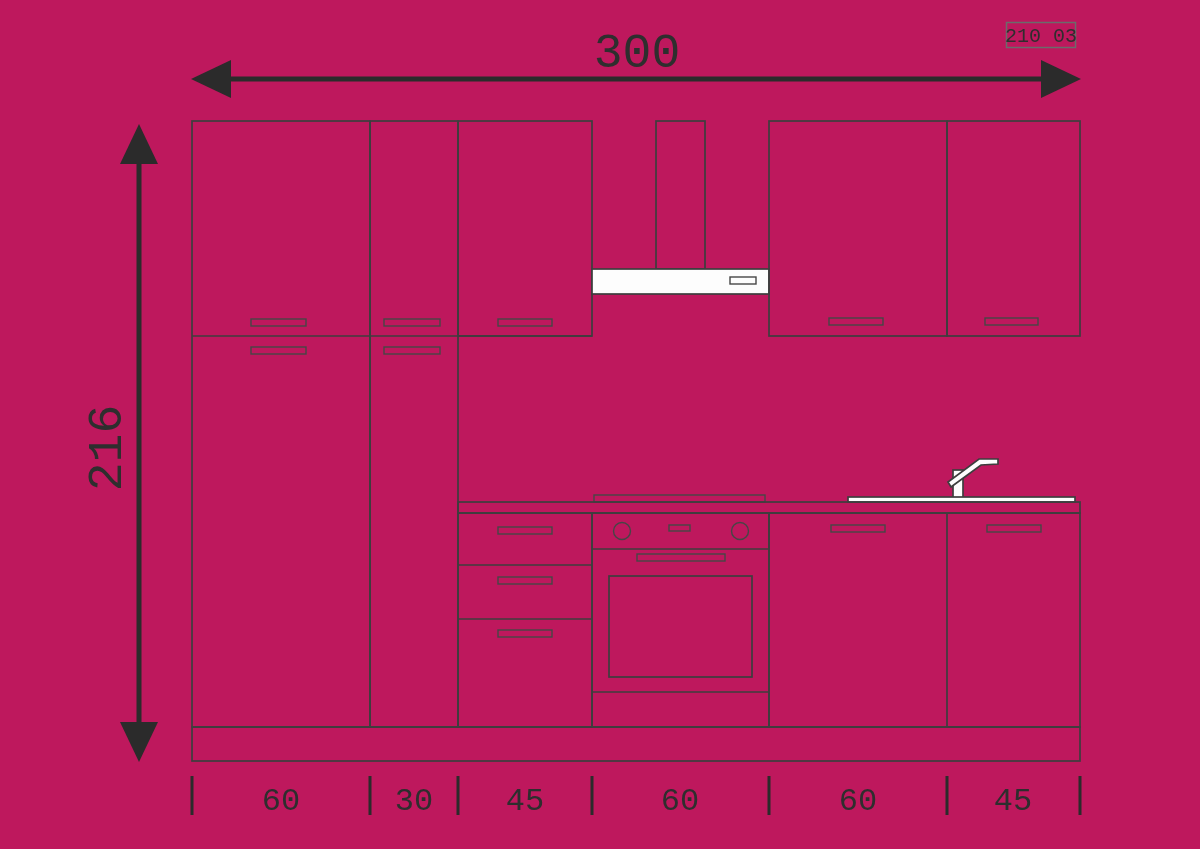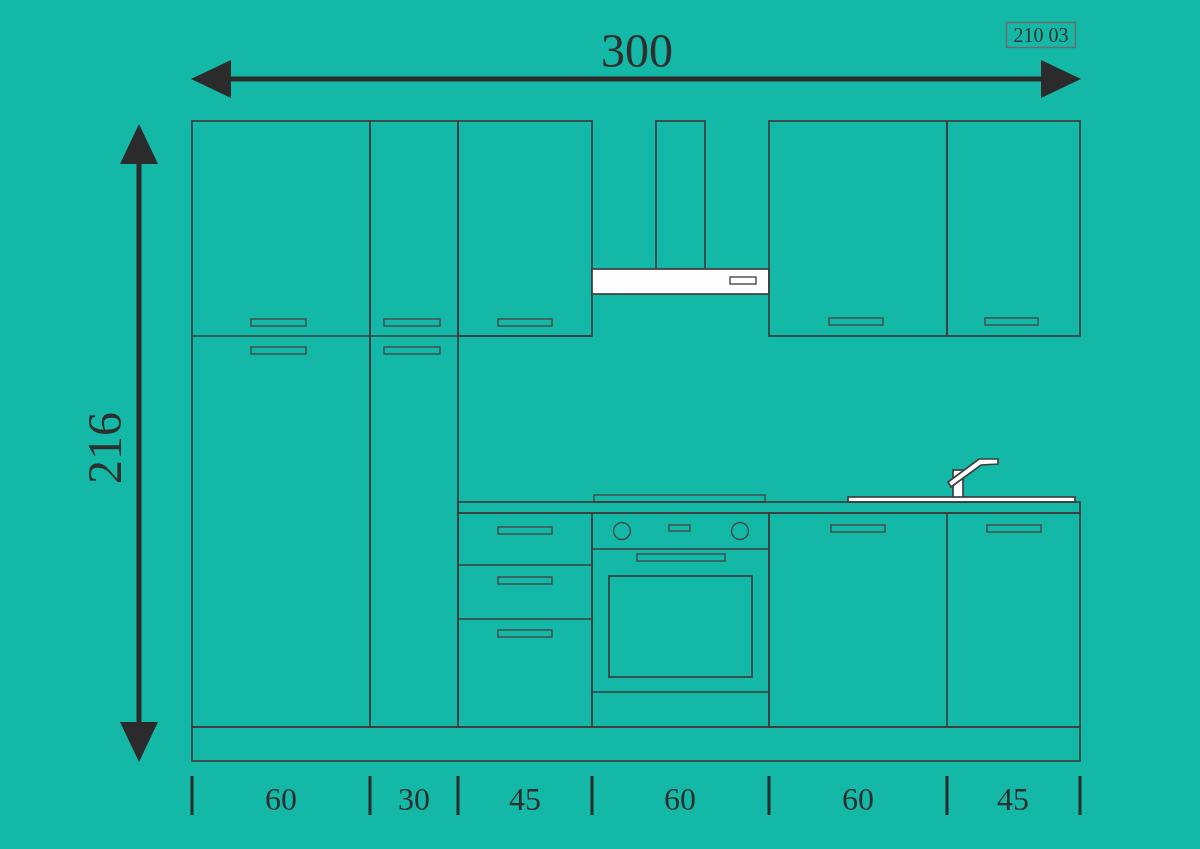--- a/index.html
+++ b/index.html
@@ -1,20 +1,20 @@
 <!DOCTYPE html>
 <html><head>
 <meta charset="utf-8">
 <style>
   html,body{margin:0;padding:0;background:#ffffff;}
   .canvas{
     position:relative;
     width:1200px;height:849px;
-    background:#14b8a6;
-    font-family:Liberation Serif, serif;
+    background:#be185d;
+    font-family:Liberation Mono, monospace;
     overflow:hidden;
   }
   svg{display:block;}
   
   .ln{fill:none;stroke:#3e3e3e;stroke-width:1.7;}
   .ln-thin{fill:none;stroke:#464646;stroke-width:1.4;}
   .fillbg{fill:#fdfdfd;stroke:#3e3e3e;stroke-width:1.7;}
   
   .dim-line{stroke:#2b2b2b;stroke-width:5;}
   .dim-head{fill:#2b2b2b;stroke:none;}

